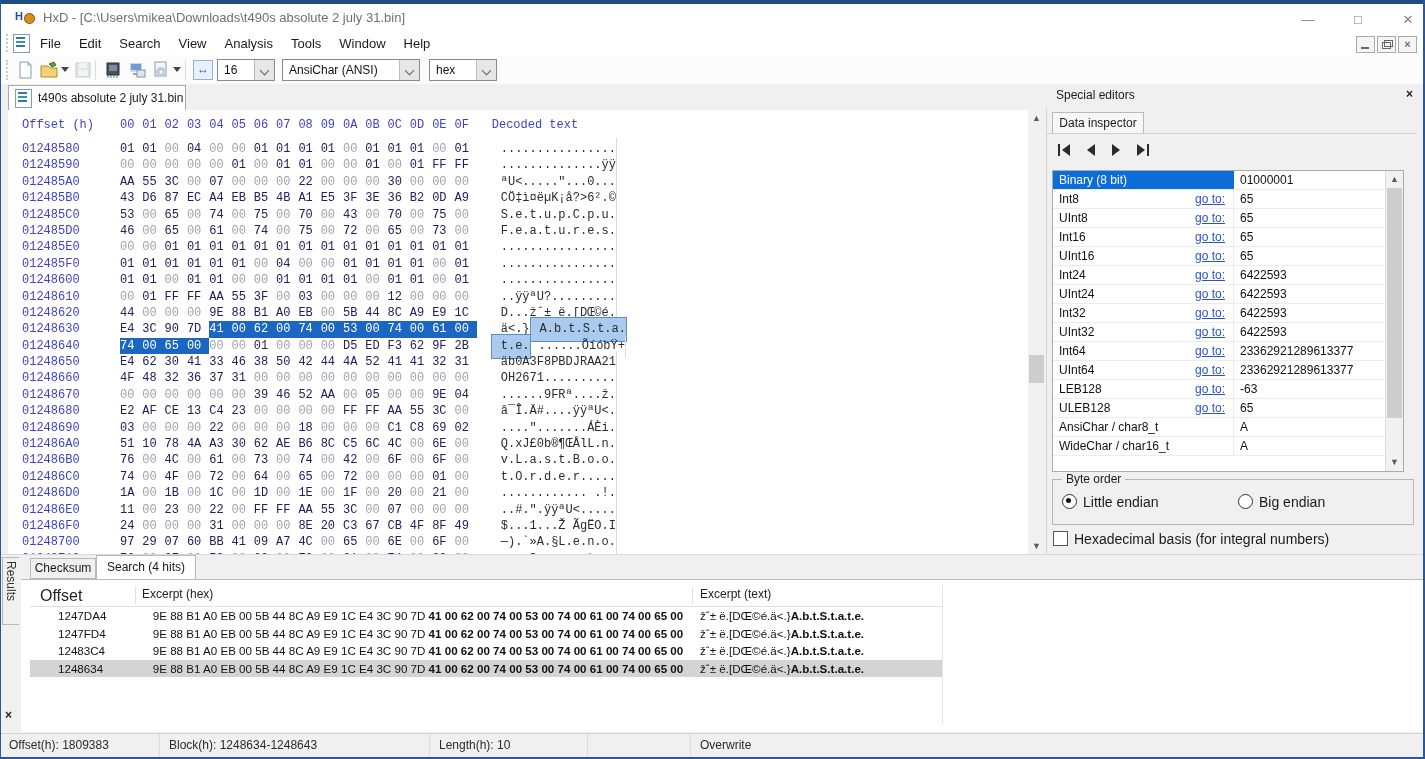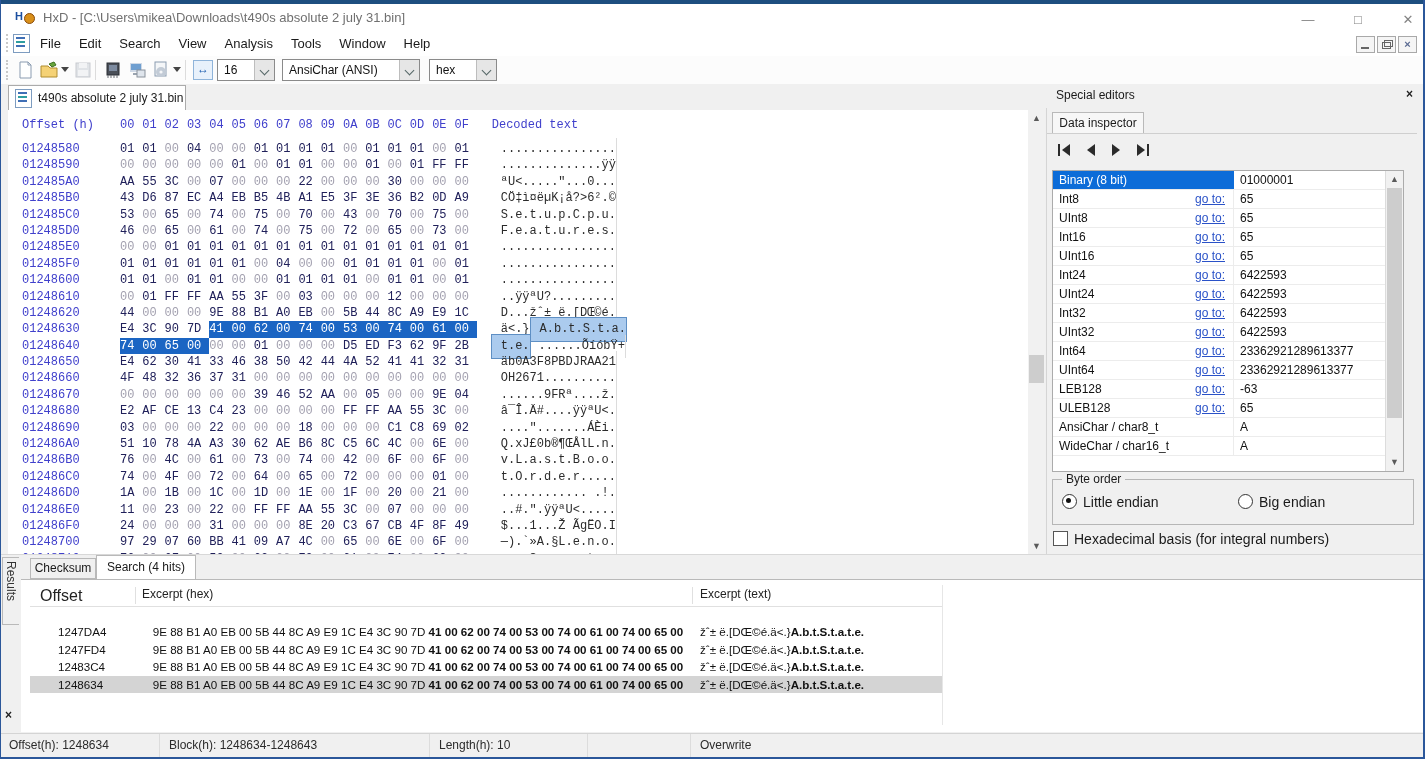--- a/index.html
+++ b/index.html
@@ -100,21 +100,21 @@
   .resclose{left:5px;top:708px;font-size:12px;font-weight:bold;color:#222;}
   .restabs{left:21px;top:555px;width:1404px;height:24px;background:#f0f0f0;}
   .rtab1{left:9px;top:3px;width:66px;height:21px;background:#f0f0f0;border:1px solid #b9b9b9;box-sizing:border-box;font-size:12px;color:#1a1a1a;text-align:center;line-height:19px;}
   .rtab2{left:75px;top:0px;width:100px;height:25px;background:#fff;border:1px solid #b9b9b9;border-bottom:none;box-sizing:border-box;font-size:12px;color:#1a1a1a;text-align:center;line-height:23px;}
   .rescontent{left:21px;top:579px;width:1404px;height:152px;background:#fff;border-top:1px solid #b9b9b9;}
   .srheader{position:absolute;left:9px;top:5px;width:912px;height:21px;border-bottom:1px solid #e0e0e0;}
   .srheader .h1{position:absolute;left:10px;top:2px;font-size:16px;color:#222;}
   .srheader .h2{position:absolute;left:112px;top:2px;font-size:12px;color:#222;}
   .srheader .h3{position:absolute;left:670px;top:2px;font-size:12px;color:#222;}
   .srheader .tick{position:absolute;top:2px;height:17px;border-left:1px solid #e0e0e0;}
-  .srrows{position:absolute;left:9px;top:43px;width:912px;}
+  .srrows{position:absolute;left:9px;top:27px;width:912px;}
   .srrow{position:relative;height:17.5px;line-height:17.5px;font-size:11.6px;color:#111;white-space:nowrap;}
   .srrow.sel{background:#d4d4d4;}
   .sroffset{position:absolute;left:28px;}
   .srhex{position:absolute;left:112px;width:552px;overflow:hidden;text-align:center;}
   .srtext{position:absolute;left:670px;width:240px;overflow:hidden;}
   .srrow b{font-weight:bold;}
   .tableedge{position:absolute;left:921px;top:5px;height:140px;border-left:1px solid #e6e6e6;}
   
   .statusbar{left:0;top:733px;width:1425px;height:24px;background:#f0f0f0;border-top:1px solid #d4d4d4;display:flex;}
   .seg{height:100%;border-right:1px solid #dcdcdc;font-size:12px;color:#2b2b2b;line-height:23px;padding-left:9px;box-sizing:border-box;white-space:nowrap;}
@@ -428,20 +428,20 @@
         <div class="srrow sel">
           <span class="sroffset">1248634</span>
           <span class="srhex">9E 88 B1 A0 EB 00 5B 44 8C A9 E9 1C E4 3C 90 7D <b>41 00 62 00 74 00 53 00 74 00 61 00 74 00 65 00</b></span>
           <span class="srtext">žˆ± ë.[DŒ©é.ä&lt;.}<b>A.b.t.S.t.a.t.e.</b></span>
         </div>
       </div>
     <div class="tableedge"></div>
   </div>
 
   <div class="abs statusbar" id="status-segs">
-      <div class="seg" style="width: 160px;">Offset(h): 1248634</div>
+      <div class="seg" style="width: 160px;">Offset(h): 1809383</div>
       <div class="seg" style="width: 270px;">Block(h): 1248634-1248643</div>
       <div class="seg" style="width: 158px;">Length(h): 10</div>
       <div class="seg" style="width: 103px;"></div>
       <div class="seg" style="flex: 1 1 0%; border-right: none;">Overwrite</div>
     </div>
 
 </div>
 
 </body></html>

